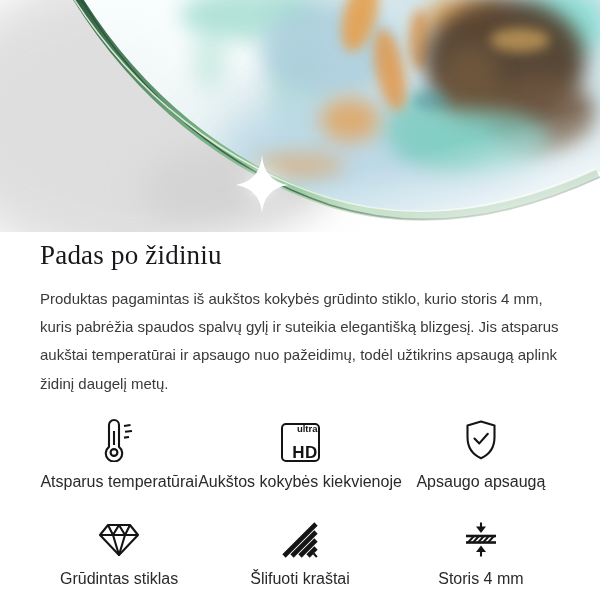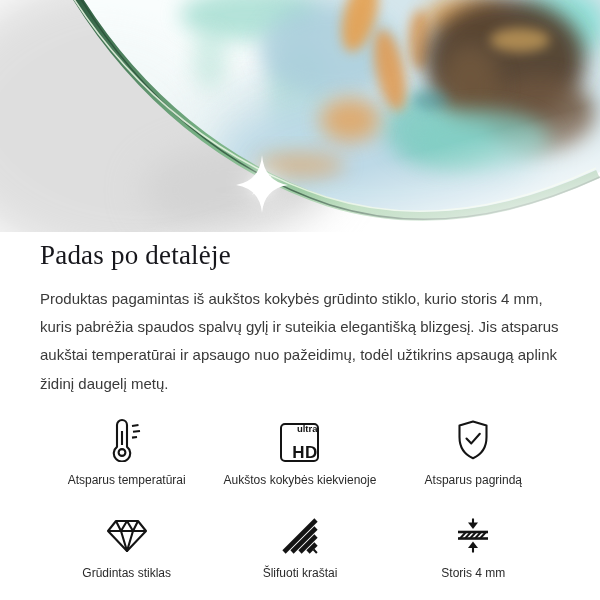--- a/index.html
+++ b/index.html
@@ -33,21 +33,21 @@
   .features{
     margin-top:18px;
     display:grid;
     grid-template-columns:repeat(3,1fr);
     row-gap:22px;
   }
   .feature{display:flex;flex-direction:column;align-items:center;}
   .icon-box{height:46px;display:flex;align-items:flex-end;justify-content:center;}
   .feature-label{
     margin-top:11px;
-    font-size:12px;
+    font-size:16px;
     color:#2a2a2a;
     white-space:nowrap;
   }
   svg.icon{stroke:var(--icon-stroke,#141414);fill:none;stroke-width:2.1;}
   svg.icon .fill{fill:var(--icon-stroke,#141414);stroke:none;}
   .uhd{
     box-sizing:border-box;width:39px;height:39px;
     border:2.4px solid var(--icon-stroke,#141414);
     border-radius:5px;
     display:flex;flex-direction:column;align-items:flex-end;justify-content:center;
@@ -135,21 +135,21 @@
         <circle cx="262" cy="185" r="20" fill="#ffffff" opacity="0.35" filter="url(#f10)"></circle>
         <circle cx="262" cy="185" r="9" fill="#ffffff" opacity="0.85" filter="url(#f6)"></circle>
         <path d="M262,155 Q264,181 288,185 Q264,189 262,213 Q260,189 236,185 Q260,181 262,155 Z" fill="#ffffff"></path>
         <path d="M262,171 Q263,183 274,185 Q263,187 262,199 Q261,187 250,185 Q261,183 262,171 Z" fill="#ffffff" opacity="0.9" transform="rotate(45 262 185)"></path>
       </g>
     </svg>
   </div>
 
   <div class="content">
     <h1 class="title">
-      <span>Padas po detalėje</span>
+      <span>Padas po židiniu</span>
     </h1>
 
     <p class="desc">Produktas pagamintas iš aukštos kokybės grūdinto stiklo, kurio storis 4 mm, kuris pabrėžia spau­dos spalvų gylį ir suteikia elegantišką blizgesį. Jis atsparus aukštai temperatūrai ir apsaugo nuo pažeidimų, todėl užtikrins apsaugą aplink židinį daugelį metų.</p>
 
     <div class="features">
 
       <div class="feature">
         <div class="icon-box">
           <svg class="icon" width="40" height="44" viewBox="0 0 40 44">
             <path d="M10,28.8 V7 a5,5 0 0 1 10,0 v21.8 a8.2,8.2 0 1 1 -10,0 Z" stroke-linejoin="round"></path>
@@ -173,21 +173,21 @@
         <div class="feature-label">Aukštos kokybės kiekvienoje</div>
       </div>
 
       <div class="feature">
         <div class="icon-box">
           <svg class="icon" width="40" height="44" viewBox="0 0 40 44">
             <path d="M20,3.5 L33.5,7.5 V19 C33.5,29.5 28.2,36.6 20,40.2 C11.8,36.6 6.5,29.5 6.5,19 V7.5 Z" stroke-linejoin="round"></path>
             <path d="M13.5,20.5 L18.3,25.4 L26.8,15.8" stroke-linecap="round" stroke-linejoin="round"></path>
           </svg>
         </div>
-        <div class="feature-label">Atsparus pagrindą</div>
+        <div class="feature-label">Apsaugo apsaugą</div>
       </div>
 
       <div class="feature">
         <div class="icon-box">
           <svg class="icon" width="44" height="38" viewBox="0 0 44 38">
             <path d="M11,4 H33 L41,14 L22,34 L3,14 Z" stroke-linejoin="round"></path>
             <line x1="3" y1="14" x2="41" y2="14"></line>
             <path d="M11,4 L16,14 L22,34 L28,14 L33,4 M22,4 L16,14 M22,4 L28,14" stroke-linejoin="round"></path>
           </svg>
         </div>

